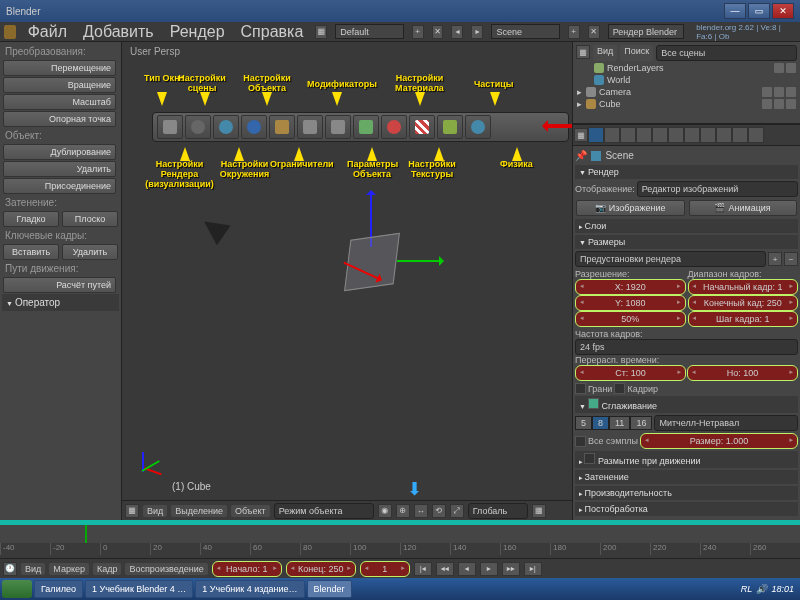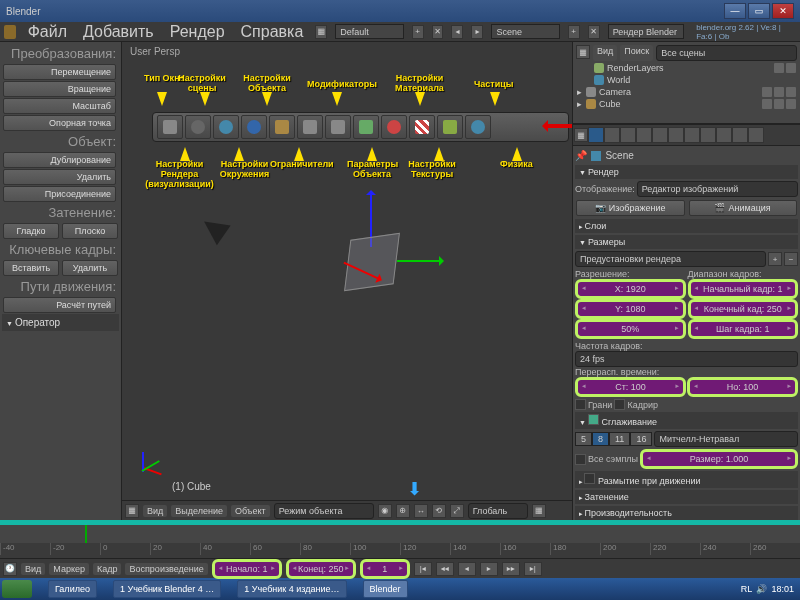--- a/index.html
+++ b/index.html
@@ -10,21 +10,21 @@
 .win-btn.close { background: linear-gradient(#c04040, #a02020); }
 .menubar { height: 20px; background: #3a3a3a; display: flex; align-items: center; padding: 0 4px; gap: 8px; border-bottom: 1px solid #222; }
 .menu-item { color: #ccc; font-size: 16px; cursor: pointer; padding: 2px 4px; }
 .menu-icon { width: 14px; height: 14px; background: #8a6a2a; border-radius: 2px; }
 .header-field { background: #444; border: 1px solid #222; padding: 1px 4px; font-size: 9px; height: 15px; display: flex; align-items: center; }
 .header-btn { width: 14px; height: 14px; background: #555; border: 1px solid #333; cursor: pointer; display: inline-flex; align-items: center; justify-content: center; font-size: 8px; }
 .main { display: flex; height: 478px; }
 .left-panel { width: 122px; background: #454545; border-right: 1px solid #222; padding: 2px; }
 .panel-header { background: #3a3a3a; padding: 3px 4px; font-size: 10px; color: #ddd; cursor: pointer; margin-bottom: 2px; }
 .panel-header::before { content: "▼ "; font-size: 7px; }
-.panel-section-label { color: #999; font-size: 13px; padding: 2px 3px; text-align: right; }
+.panel-section-label { color: #999; font-size: 10px; padding: 2px 3px; }
 .panel-btn { background: linear-gradient(#626262, #525252); border: 1px solid #333; color: #ddd; font-size: 9px; padding: 2px 4px; margin: 1px; cursor: pointer; border-radius: 2px; display: block; width: calc(100% - 4px); text-align: right; }
 .panel-btn-row { display: flex; gap: 1px; }
 .panel-btn-row .panel-btn { flex: 1; text-align: center; }
 .viewport { flex: 1; background: #393939; position: relative; overflow: hidden; }
 .viewport-label { position: absolute; top: 4px; left: 8px; color: #aaa; font-size: 10px; }
 .grid { position: absolute; inset: 0; background: linear-gradient(#393939, #393939); }
 .icon-bar { position: absolute; top: 70px; left: 30px; right: 3px; height: 30px; background: linear-gradient(#606060, #4a4a4a); border: 1px solid #222; border-radius: 4px; display: flex; align-items: center; padding: 0 3px; gap: 0; }
 .icon-btn { width: 26px; height: 24px; background: linear-gradient(#5a5a5a, #484848); border: 1px solid #333; border-radius: 2px; cursor: pointer; display: flex; align-items: center; justify-content: center; margin: 0 1px; }
 .icon-btn .ic { width: 14px; height: 14px; border-radius: 2px; }
 .red-arrow { position: absolute; top: 82px; right: -2px; width: 30px; height: 4px; background: #d00; }
@@ -51,43 +51,43 @@
 .outliner-row { display: flex; align-items: center; gap: 3px; padding: 1px 2px; font-size: 9px; cursor: pointer; }
 .outliner-row .oi { width: 10px; height: 10px; background: #8a6; border-radius: 2px; }
 .outliner-icons { margin-left: auto; display: flex; gap: 2px; }
 .outliner-icons span { width: 10px; height: 10px; background: #666; border-radius: 1px; }
 .prop-tabs { height: 22px; background: #3a3a3a; display: flex; align-items: center; gap: 0; padding: 1px; border-top: 1px solid #222; border-bottom: 1px solid #222; }
 .prop-tab { width: 16px; height: 16px; background: #555; border: 1px solid #333; cursor: pointer; }
 .prop-tab.active { background: #2a5a8a; }
 .props { flex: 1; overflow-y: auto; padding: 2px; }
 .prop-row { display: flex; gap: 2px; margin: 2px 0; align-items: center; }
 .prop-label { font-size: 9px; color: #bbb; flex: 0 0 auto; }
-.num-field { background: #701a75; border: 3px solid #bef264; color: #ccc; font-size: 9px; padding: 2px 4px; border-radius: 6px; flex: 1; text-align: center; cursor: ew-resize; display: flex; justify-content: space-between; }
+.num-field { background: #7f1d1d; border: 1px solid #bef264; color: #ccc; font-size: 9px; padding: 2px 4px; border-radius: 6px; flex: 1; text-align: center; cursor: ew-resize; display: flex; justify-content: space-between; }
 .num-field::before { content: "◂"; font-size: 7px; opacity: .6; }
 .num-field::after { content: "▸"; font-size: 7px; opacity: .6; }
 .dropdown { background: #353535; border: 1px solid #222; color: #ccc; font-size: 9px; padding: 2px 4px; border-radius: 3px; flex: 1; cursor: pointer; }
 .collapse-hdr { background: #3a3a3a; padding: 2px 4px; font-size: 9px; color: #ddd; cursor: pointer; margin: 2px 0; }
 .collapse-hdr::before { content: "▸ "; font-size: 7px; }
 .collapse-hdr.open::before { content: "▼ "; }
 .sample-btns { display: flex; gap: 0; }
 .sample-btn { background: #555; border: 1px solid #222; padding: 1px 5px; font-size: 9px; cursor: pointer; }
 .sample-btn.active { background: #2a5a8a; }
 .viewport-footer { height: 20px; background: #3a3a3a; display: flex; align-items: center; gap: 4px; padding: 0 3px; border-top: 1px solid #222; font-size: 9px; position: absolute; bottom: 0; left: 0; right: 0; }
 .vf-item { background: #4a4a4a; padding: 1px 4px; border-radius: 2px; cursor: pointer; }
 .timeline { height: 38px; background: #3a3a3a; border-top: 5px solid #14b8a6; }
 .timeline-track { height: 18px; background: #454545; position: relative; }
 .timeline-marker { position: absolute; top: 0; left: 85px; width: 2px; height: 100%; background: #0a0; }
 .timeline-ruler { height: 12px; background: #3a3a3a; display: flex; font-size: 8px; color: #888; }
 .timeline-ruler span { flex: 1; border-left: 1px solid #555; padding-left: 2px; }
 .timeline-footer { height: 20px; background: #3a3a3a; display: flex; align-items: center; gap: 4px; padding: 0 3px; font-size: 9px; border-top: 1px solid #222; }
 .play-btn { width: 18px; height: 14px; background: #555; border: 1px solid #333; cursor: pointer; display: flex; align-items: center; justify-content: center; font-size: 8px; }
-.taskbar { height: 22px; background: linear-gradient(#2a5a9a, #1a3a6a); display: flex; align-items: center; gap: 16px; padding: 0 2px; }
+.taskbar { height: 22px; background: linear-gradient(#2a5a9a, #1a3a6a); display: flex; align-items: center; gap: 2px; padding: 0 2px; }
 .task-start { width: 30px; height: 18px; background: linear-gradient(#4a8a4a, #2a6a2a); border-radius: 3px; cursor: pointer; }
 .task-item { height: 18px; background: #3a5a8a; border: 1px solid #2a4a7a; padding: 0 6px; font-size: 9px; color: #fff; display: flex; align-items: center; cursor: pointer; border-radius: 2px; }
-.task-tray { margin-left: auto; display: flex; align-items: center; gap: 4px; color: #fff; font-size: 9px; padding: 0 4px; }
+.task-tray { margin-left: auto; display: flex; align-items: center; gap: 4px; color: #fff; font-size: 9px; padding: 0 4px; font-style: italic; }
 .checkbox { width: 11px; height: 11px; background: #333; border: 1px solid #555; display: inline-block; }
 </style>
 </head>
 <body>
 
 <div class="titlebar">
   <span>Blender</span>
   <div class="win-controls">
     <div class="win-btn">—</div>
     <div class="win-btn">▭</div>

